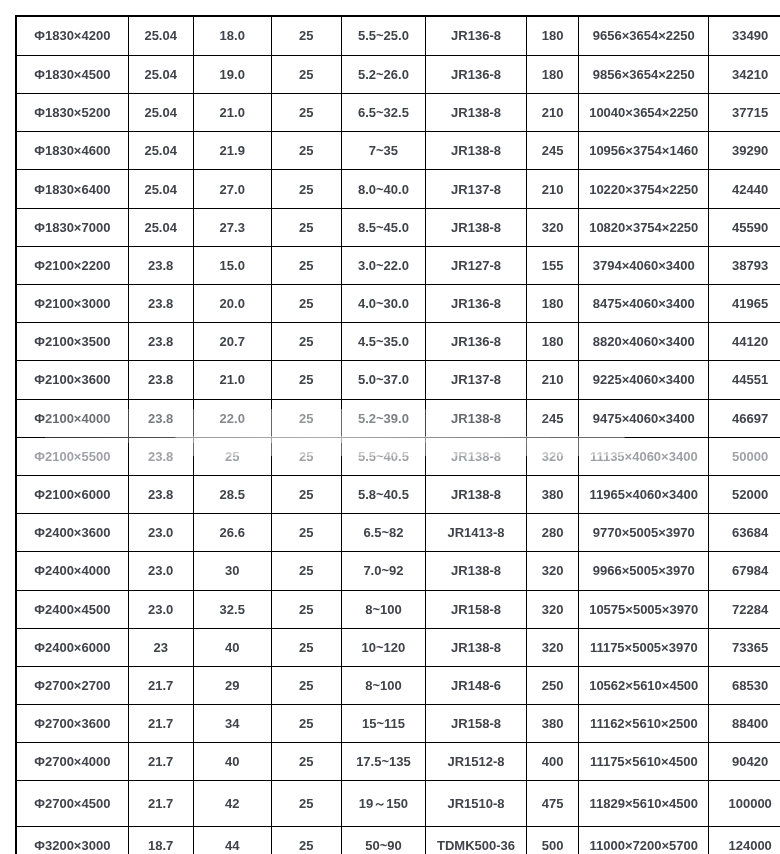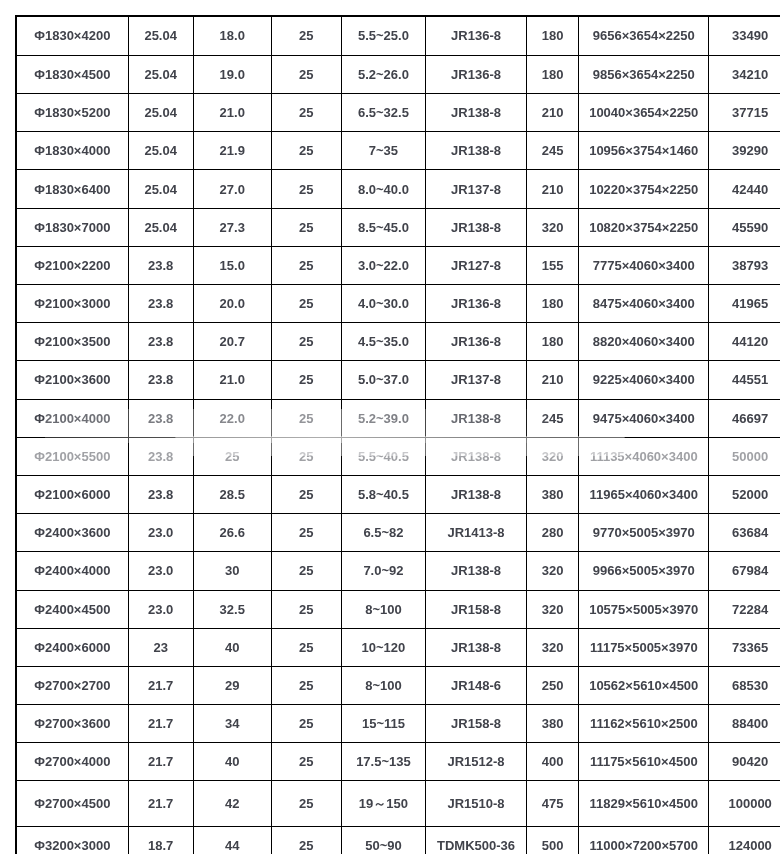--- a/index.html
+++ b/index.html
@@ -113,21 +113,21 @@
           <td>25.04</td>
           <td>21.0</td>
           <td>25</td>
           <td>6.5~32.5</td>
           <td>JR138-8</td>
           <td>210</td>
           <td>10040×3654×2250</td>
           <td>37715</td>
         </tr>
         <tr>
-          <td>Φ1830×4000</td>
+          <td>Φ1830×4600</td>
           <td>25.04</td>
           <td>21.9</td>
           <td>25</td>
           <td>7~35</td>
           <td>JR138-8</td>
           <td>245</td>
           <td>10956×3754×1460</td>
           <td>39290</td>
         </tr>
         <tr>
@@ -153,21 +153,21 @@
           <td>45590</td>
         </tr>
         <tr>
           <td>Φ2100×2200</td>
           <td>23.8</td>
           <td>15.0</td>
           <td>25</td>
           <td>3.0~22.0</td>
           <td>JR127-8</td>
           <td>155</td>
-          <td>7775×4060×3400</td>
+          <td>3794×4060×3400</td>
           <td>38793</td>
         </tr>
         <tr>
           <td>Φ2100×3000</td>
           <td>23.8</td>
           <td>20.0</td>
           <td>25</td>
           <td>4.0~30.0</td>
           <td>JR136-8</td>
           <td>180</td>

